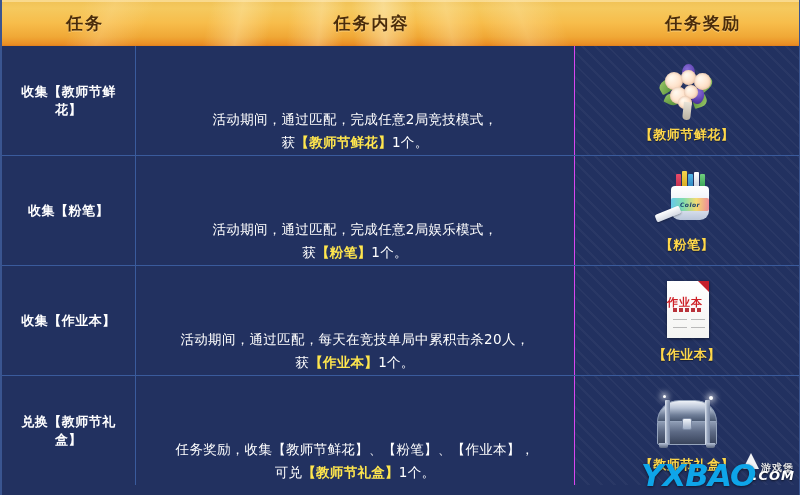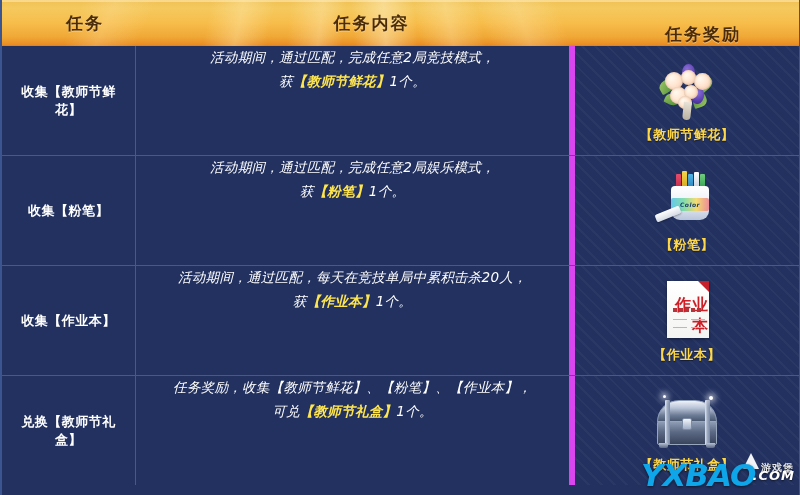--- a/index.html
+++ b/index.html
@@ -69,21 +69,21 @@
   }
   .header-cell span {
     font-size: 17px;
     font-weight: bold;
     color: #4a2c0b;
     letter-spacing: 2px;
     text-shadow: 0 1px 0 rgba(255,226,160,0.55);
   }
   .hc-1 { width: 134px; }
   .hc-2 { width: 439px; }
-  .hc-3 { flex: 1; align-items: flex-end; }
+  .hc-3 { flex: 1; }
 
   
   .table-body {
     position: relative;
     height: 449px;
     width: 100%;
   }
   .row {
     display: flex;
     height: 110px;
@@ -106,26 +106,25 @@
     font-size: 13px;
     font-weight: bold;
     color: #ffffff;
     letter-spacing: 0.5px;
     text-align: center;
   }
 
   .cell-content {
     width: 439px;
     display: flex;
-    align-items: flex-start;
+    align-items: flex-end;
     justify-content: center;
     box-sizing: border-box;
-    border-right: 6px solid #d946ef;
+    border-right: 1px solid #d946ef;
     padding: 0 14px;
-    font-style: italic;
   }
   .cell-content .desc {
     font-size: 13.5px;
     color: #ffffff;
     line-height: 1.75;
     text-align: center;
     letter-spacing: 0.3px;
   }
   .hl { color: #ffe64d; font-weight: bold; }
 
@@ -247,22 +246,22 @@
   .nb-corner {
     position: absolute;
     right: 0; top: 0;
     width: 0; height: 0;
     border-top: 11px solid #c5202c;
     border-left: 11px solid transparent;
   }
   .nb-title {
     position: absolute;
     left: 0; right: 0; top: 14px;
-    text-align: right;
-    font-size: 16px;
+    text-align: left;
+    font-size: 11px;
     font-weight: bold;
     color: #cf1f26;
     letter-spacing: 1px;
   }
   .nb-sub {
     position: absolute;
     left: 6px; right: 6px; top: 27px;
     height: 4px;
     background: repeating-linear-gradient(to right,#b8323a 0 4px, transparent 4px 6px);
   }

